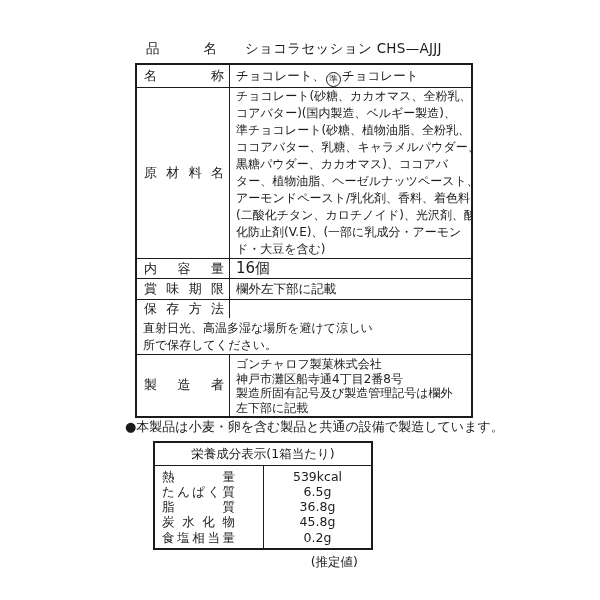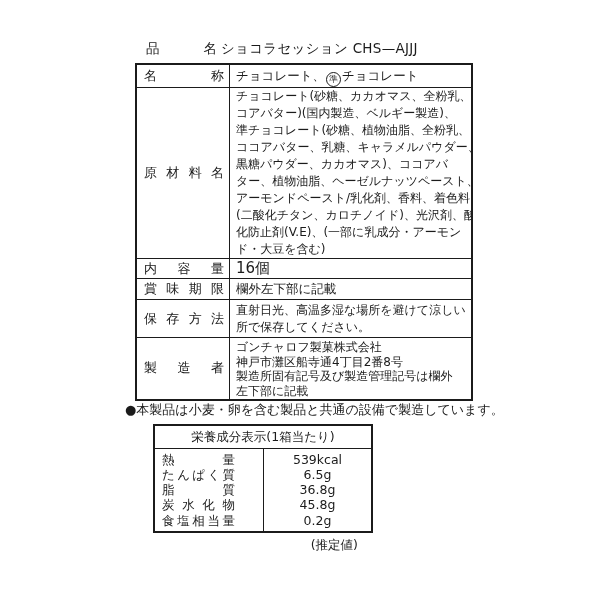--- a/index.html
+++ b/index.html
@@ -6,21 +6,21 @@
   body {
     width:600px; height:600px; background:#ffffff;
     font-family:"DejaVu Sans", sans-serif; color:#1b1b1b;
     position:relative; overflow:hidden;
   }
   .sheet { position:absolute; left:135px; top:40px; width:338px; }
 
   
   .hdr { display:flex; font-size:13.5px; line-height:16px; }
   .hdr-label { margin-left:11px; width:71px; }
-  .hdr-value { margin-left:4px; white-space:nowrap; letter-spacing:.3px; }
+  .hdr-value { margin-left:28px; white-space:nowrap; letter-spacing:.3px; }
 
   .jl { display:block; width:100%; text-align:justify; text-align-last:justify; }
 
   
   .itable { margin-top:7px; border:2px solid #1b1b1b; }
   .irow { display:flex; border-bottom:1px solid #1b1b1b; }
   .irow:last-child { border-bottom:none; }
   .ilabel {
     width:93px; flex-shrink:0; box-sizing:border-box;
     border-right:1px solid #1b1b1b;
@@ -31,21 +31,21 @@
   .ln { white-space:nowrap; }
 
   .r-name  { min-height:21px; }
   .r-name .ivalue { line-height:21px; font-size:12.5px; }
   .r-ing   { min-height:170px; }
   .r-ing .ivalue { display:flex; flex-direction:column; justify-content:center; line-height:17px; }
   .r-qty   { min-height:19px; }
   .r-qty .ivalue { line-height:19px; font-size:15px; }
   .r-exp   { min-height:20px; }
   .r-exp .ivalue { line-height:20px; font-size:12.5px; }
-  .r-store { min-height:37px; }
+  .r-store { min-height:37px;flex-direction:column; }
   .r-store .ivalue { line-height:17px; padding-top:2px; }
   .r-maker { min-height:59px; }
   .r-maker .ivalue { line-height:14.7px; padding-top:2px; }
 
   .circle-mark {
     display:inline-flex; align-items:center; justify-content:center;
     width:13px; height:13px; border:1px solid #1b1b1b; border-radius:50%;
     font-size:9px; line-height:13px; vertical-align:-2px; margin:0 1px;
   }
 

